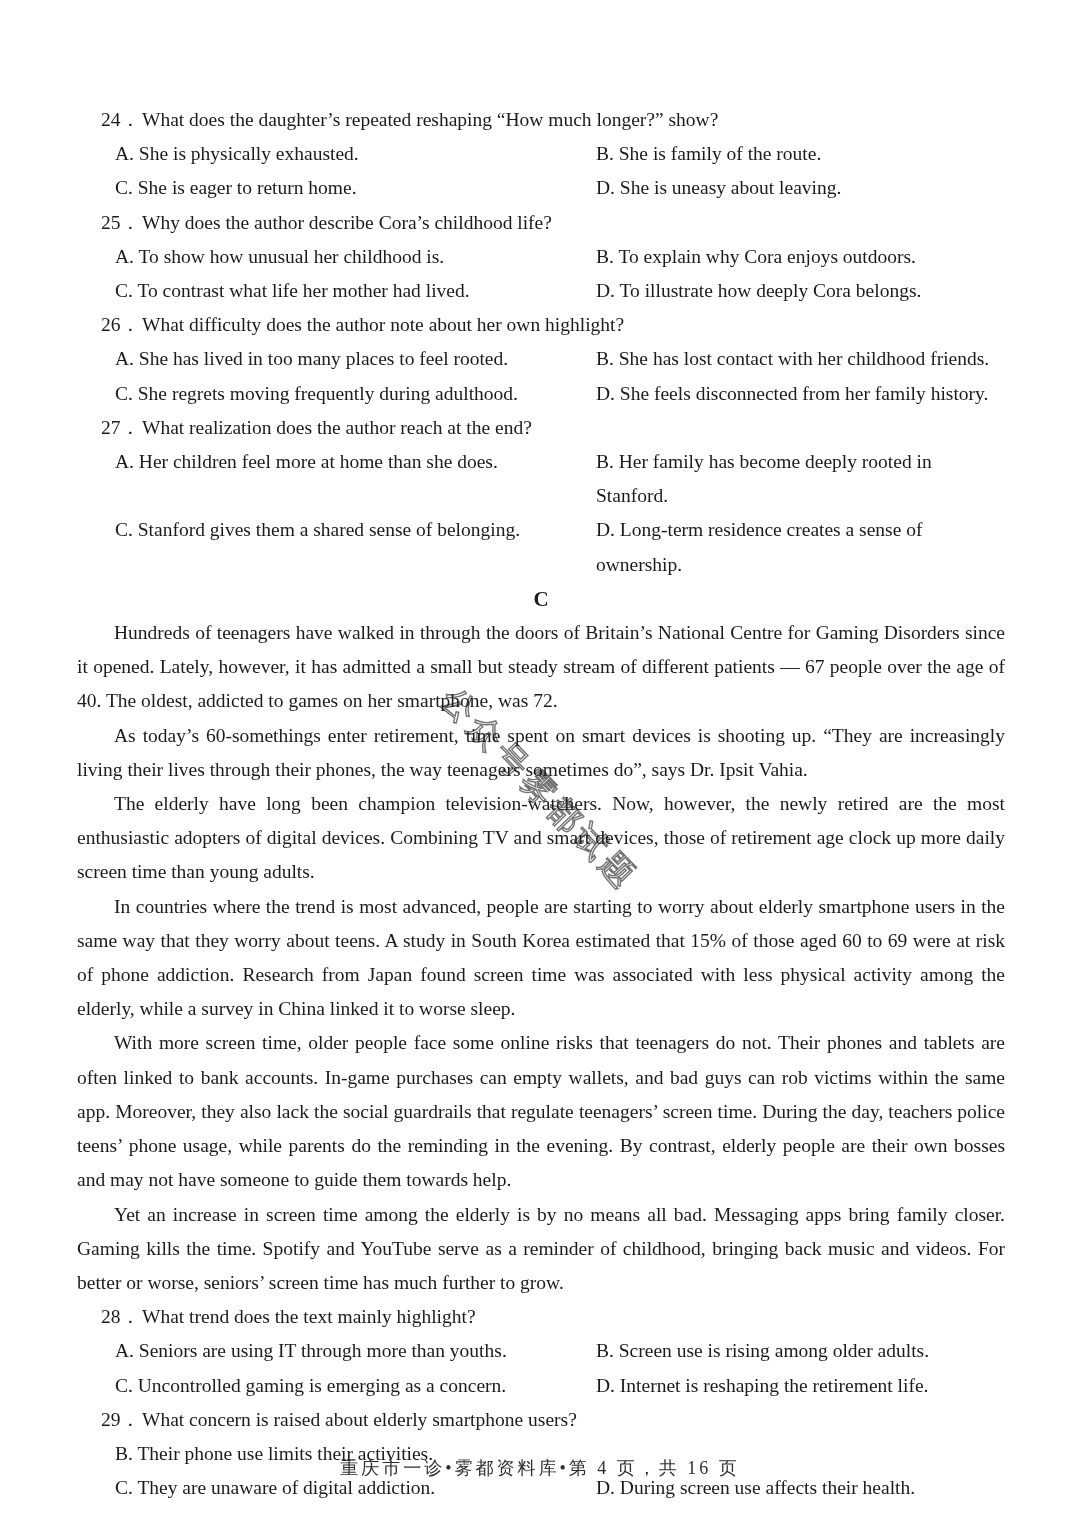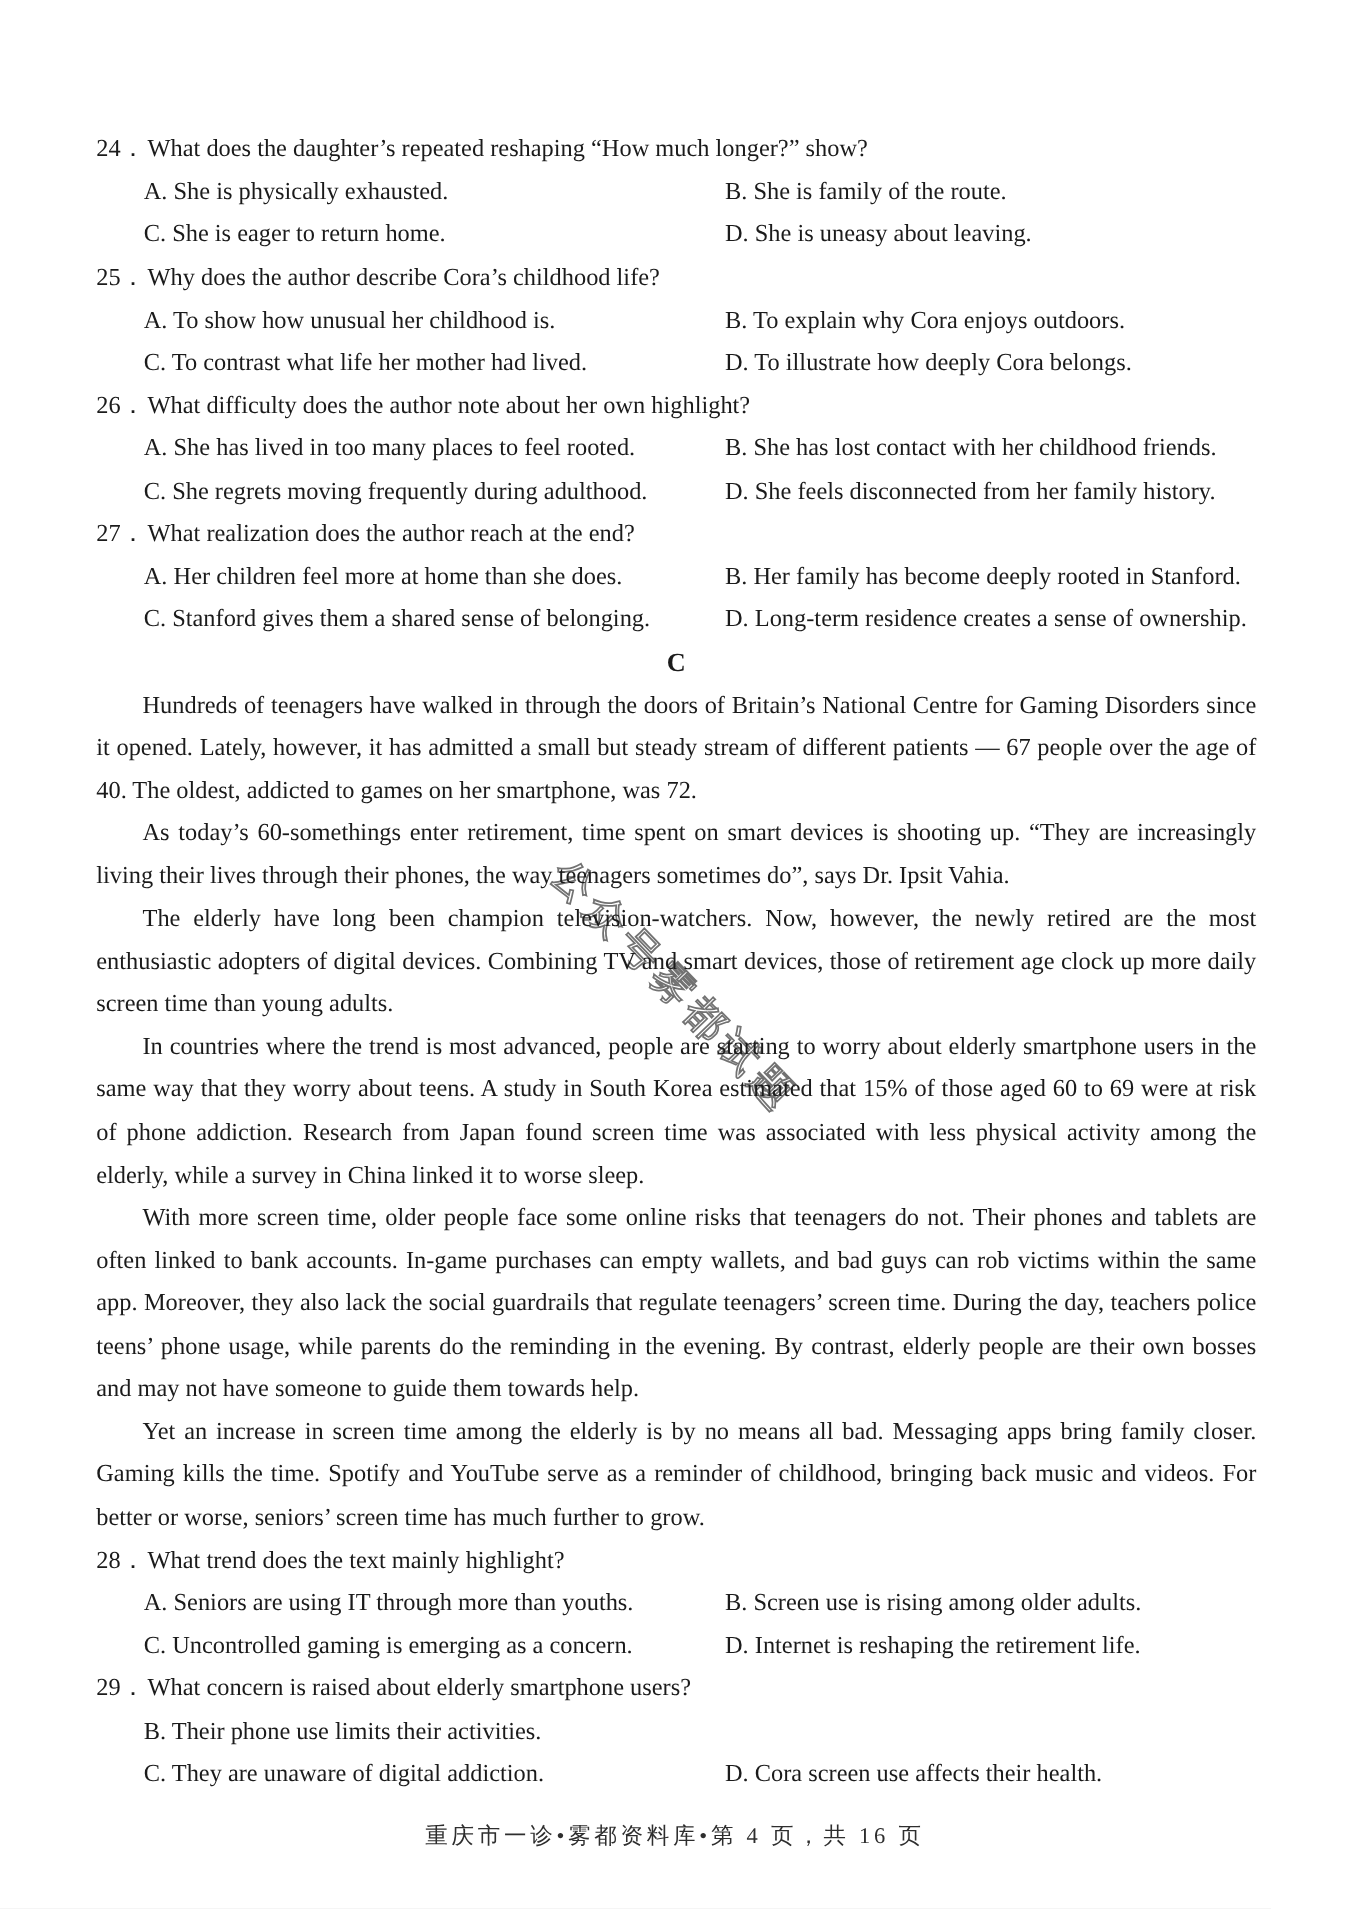--- a/index.html
+++ b/index.html
@@ -11,23 +11,23 @@
     font-family:"Liberation Serif","DejaVu Serif",serif;
     color:#1b1b1b;
     overflow:hidden;
   }
   .content{
     position:absolute;
     left:77px;top:103px;width:928px;
     font-size:19.5px;line-height:34.2px;
   }
   .q-head{display:flex;}
-  .q-num{flex:0 0 41px;}
+  .q-num{flex:0 0 41px;margin-left:24px;}
   .q-text{flex:1;}
-  .opt-row{display:flex;padding-left:38px;}
+  .opt-row{display:flex;padding-left:38px;gap:16px;}
   .opt-left{flex:0 0 455px;padding-right:10px;}
   .opt-right{flex:1;}
   .section-label{
     text-align:center;
     font-weight:bold;
     font-size:21px;
   }
   .para{
     margin:0;
     text-indent:37px;
@@ -151,21 +151,21 @@
     <section class="question">
       <div class="q-head">
         <span class="q-num">29．</span>
         <span class="q-text">What concern is raised about elderly smartphone users?</span>
       </div>
       <div class="opt-row">
         <span class="opt-right">B. Their phone use limits their activities.</span>
       </div>
       <div class="opt-row">
         <span class="opt-left">C. They are unaware of digital addiction.</span>
-        <span class="opt-right">D. Cora screen use affects their health.</span>
+        <span class="opt-right">D. During screen use affects their health.</span>
       </div>
     </section>
 
   </div>
 
   <div class="footer">重庆市一诊•雾都资料库•第 4 页，共 16 页</div>
 
 </div>
 
 </body></html>

